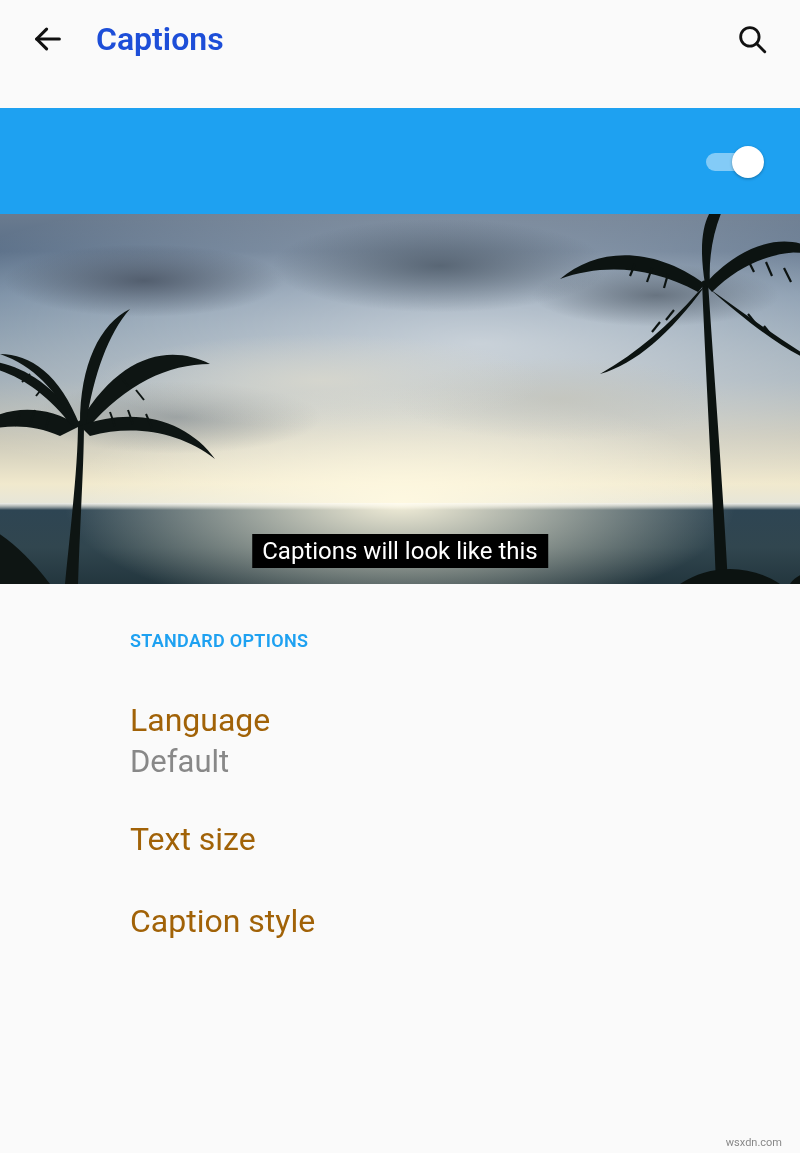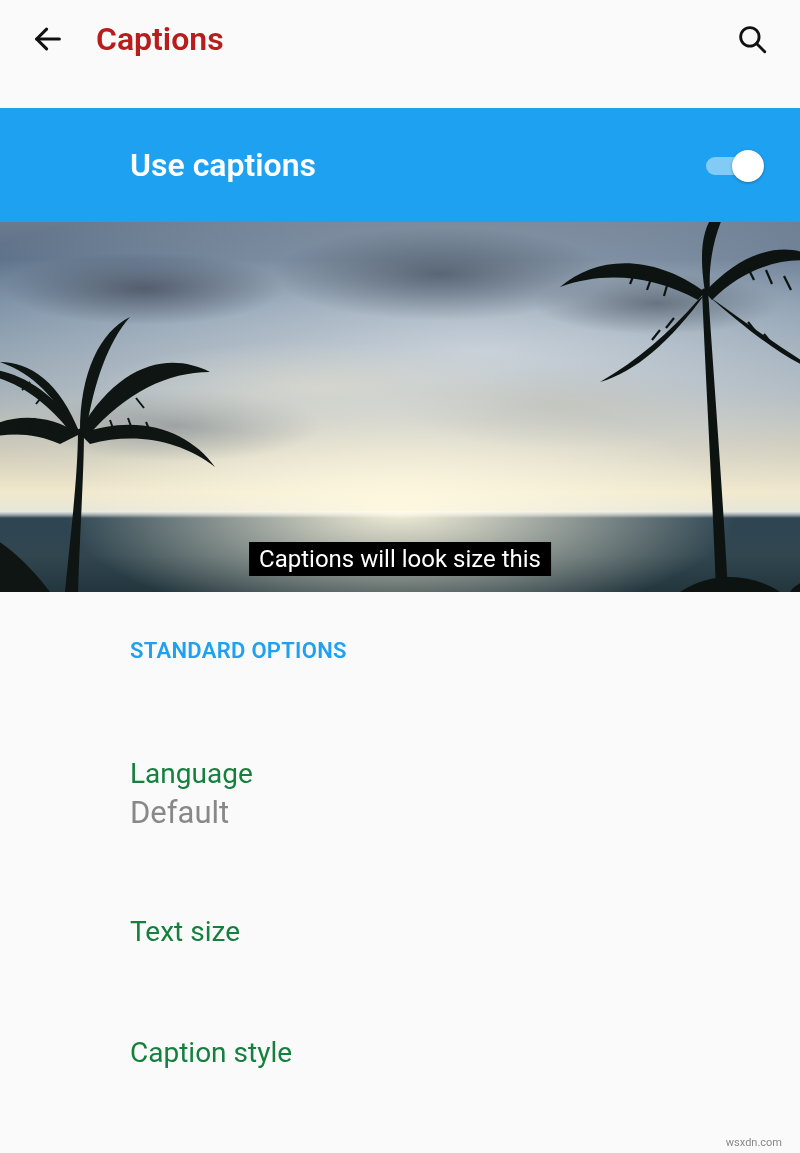--- a/index.html
+++ b/index.html
@@ -25,21 +25,21 @@
       width: 36px;
       height: 36px;
       display: flex;
       align-items: center;
       justify-content: center;
       cursor: pointer;
     }
     .page-title {
       font-size: 32px;
       font-weight: 600;
-      color: #b91c1c;
+      color: #1d4ed8;
       margin-left: 30px;
     }
     .search-icon {
       margin-left: auto;
       width: 36px;
       height: 36px;
       display: flex;
       align-items: center;
       justify-content: center;
       cursor: pointer;
@@ -138,34 +138,33 @@
       background: #000;
       color: #fff;
       font-size: 24px;
       padding: 3px 10px;
     }
     .section {
       padding: 46px 130px 20px;
     }
     .section-header {
       color: #1ea1f1;
-      font-size: 22px;
+      font-size: 18px;
       font-weight: 600;
       letter-spacing: 0.3px;
     }
     .option {
       padding: 30px 130px 10px;
       cursor: pointer;
     }
     .option-title {
-      font-size: 28px;
-      color: #15803d;
+      font-size: 32px;
+      color: #a16207;
       font-weight: 400;
       margin-bottom: 4px;
-      margin-top: 44px;
     }
     .option-value {
       font-size: 31px;
       color: #888;
     }
     .watermark {
       position: absolute;
       bottom: 4px;
       right: 18px;
       font-size: 11px;
@@ -185,21 +184,20 @@
   <div class="page-title">Captions</div>
   <div class="search-icon">
     <svg width="34" height="34" viewBox="0 0 24 24" fill="none" stroke="#111" stroke-width="2" stroke-linecap="round" stroke-linejoin="round">
       <circle cx="10.5" cy="10.5" r="6.5"></circle>
       <line x1="21" y1="21" x2="15.2" y2="15.2"></line>
     </svg>
   </div>
 </div>
 
 <div class="toggle-row">
-  <div class="toggle-label">Use captions</div>
   <div class="toggle">
     <div class="toggle-track"></div>
     <div class="toggle-thumb"></div>
   </div>
 </div>
 
 <div class="preview">
   <div class="sky"></div>
   <div class="clouds"></div>
   <div class="sea-line"></div>
@@ -244,21 +242,21 @@
         <line x1="208" y1="46" x2="214" y2="58"></line>
           <line x1="226" y1="48" x2="232" y2="62"></line>
           <line x1="244" y1="54" x2="251" y2="68"></line>
         <line x1="120" y1="108" x2="112" y2="118"></line>
           <line x1="134" y1="96" x2="126" y2="106"></line>
         <line x1="208" y1="100" x2="216" y2="110"></line>
           <line x1="224" y1="112" x2="232" y2="122"></line>
       </g>
     </g>
   </svg>
-  <div class="caption-overlay">Captions will look size this</div>
+  <div class="caption-overlay">Captions will look like this</div>
 </div>
 
 <div class="section">
   <div class="section-header">STANDARD OPTIONS</div>
 </div>
 
 <div class="option">
   <div class="option-title">Language</div>
   <div class="option-value">Default</div>
 </div>

